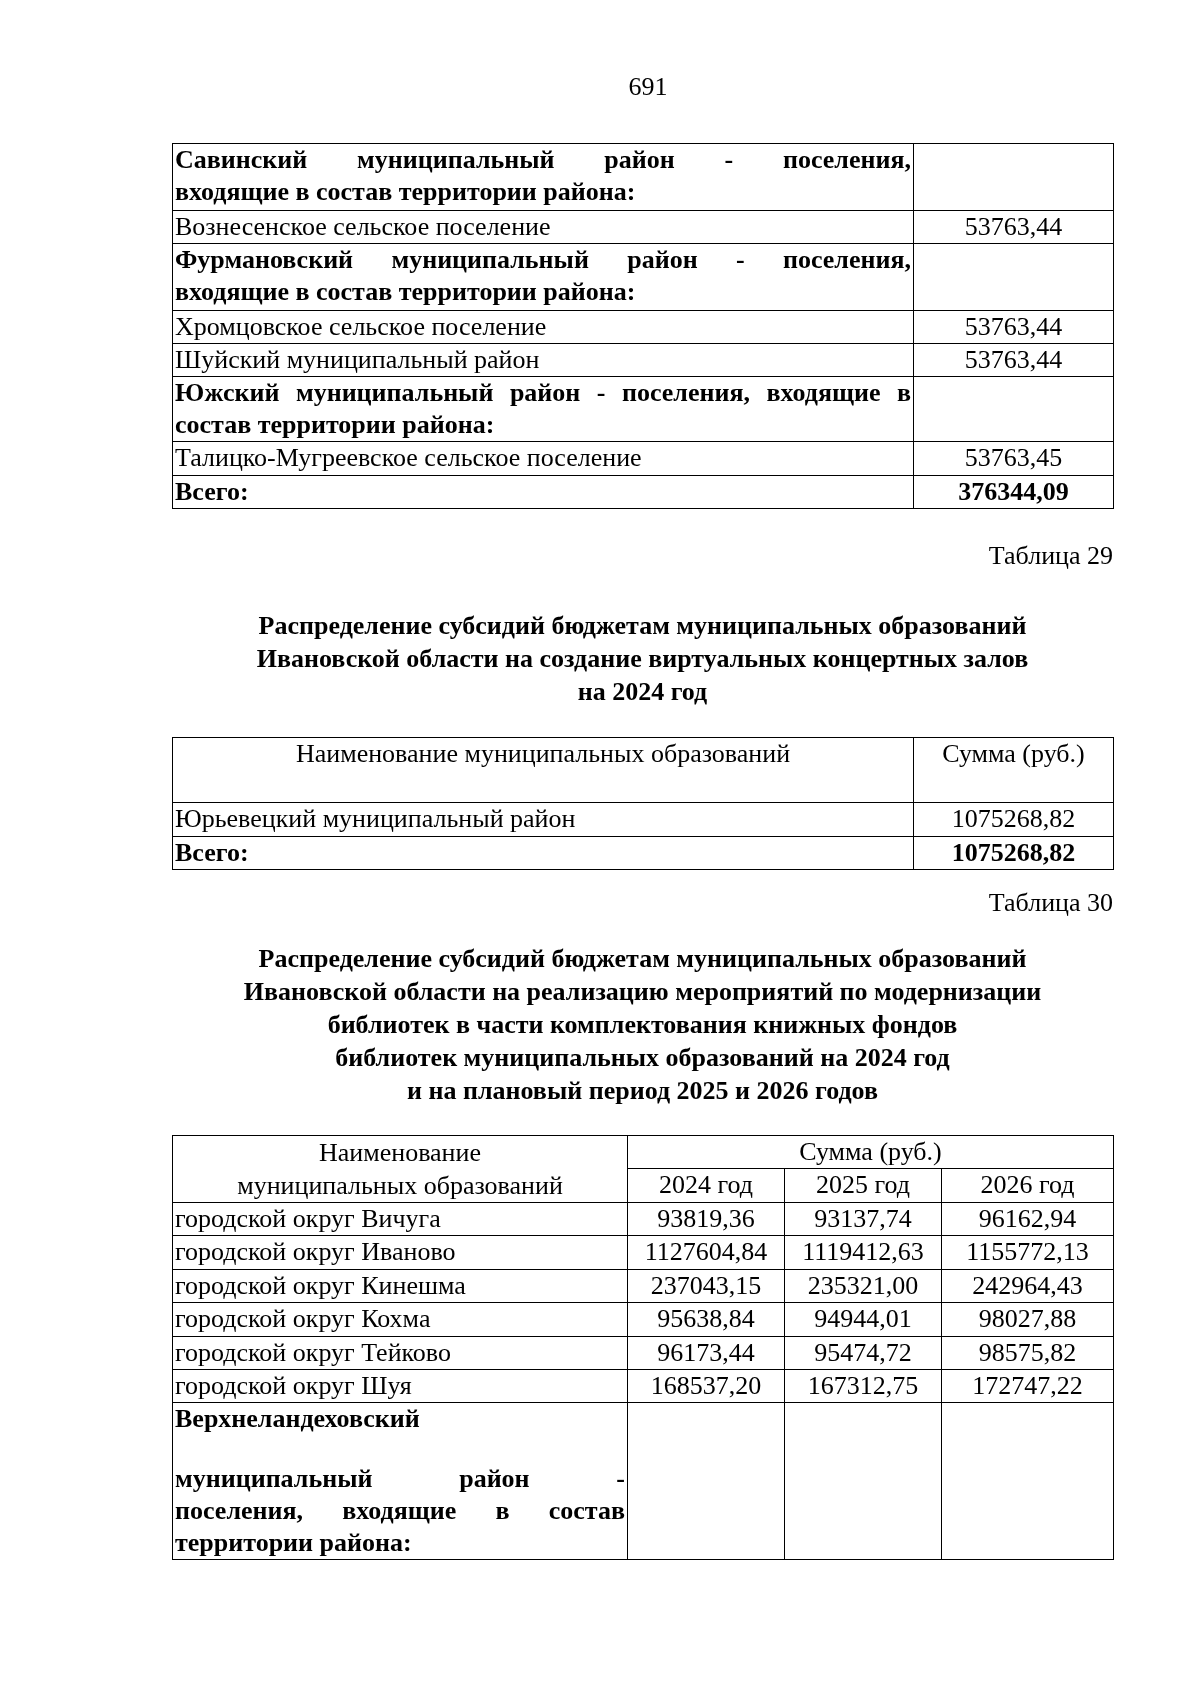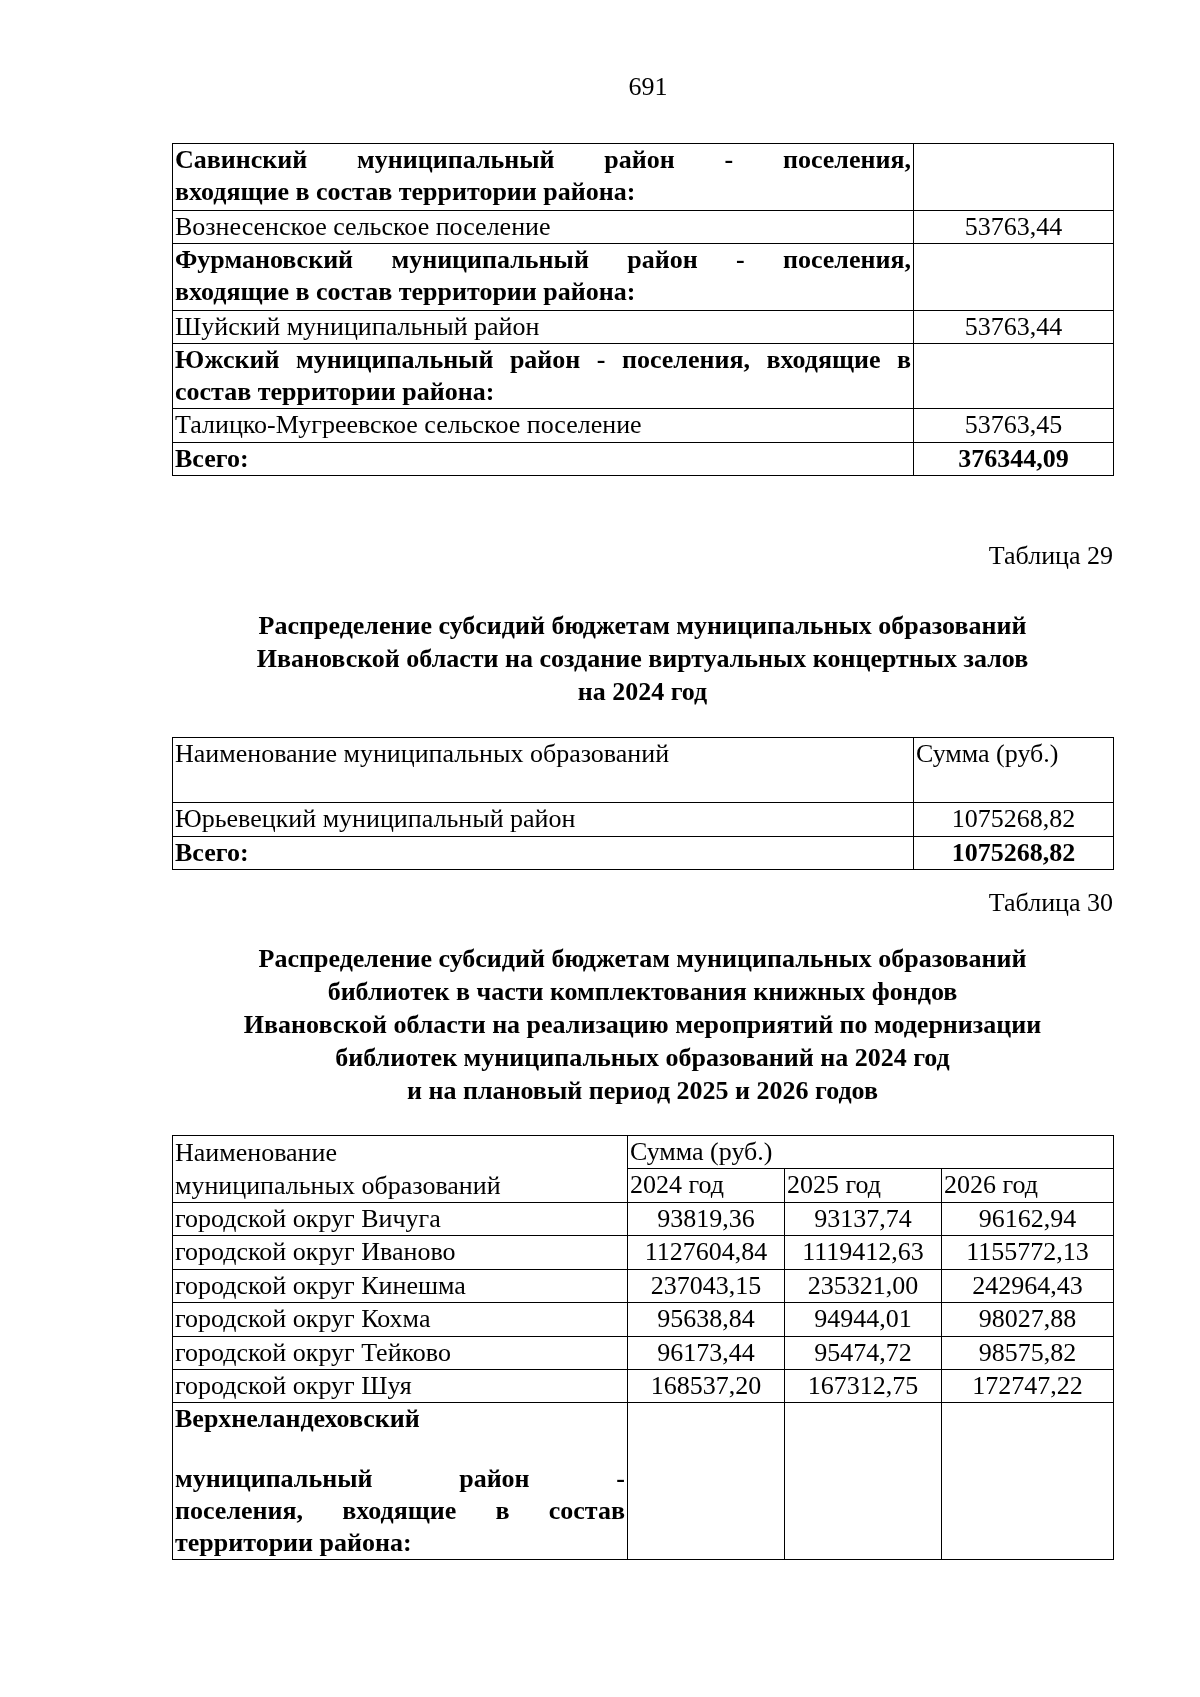--- a/index.html
+++ b/index.html
@@ -8,21 +8,21 @@
   .abs { position:absolute; }
   .pagenum { left:0; width:1296px; top:72px; text-align:center; font-size:26px; }
   .tabcap { right:87px; font-size:26px; }
   .title { left:172px; width:941px; text-align:center; font-weight:bold; font-size:26px; line-height:33px; }
   table { position:absolute; border-collapse:collapse; table-layout:fixed; font-size:26px; }
   td { border:1.5px solid #000; padding:0 2px; vertical-align:top; line-height:32px; overflow:hidden; white-space:nowrap; }
   td.num { text-align:center; }
   td.b { font-weight:bold; }
   td.just { white-space:normal; text-align:justify; text-align-last:left; }
   td.just .l1 { display:block; text-align:justify; text-align-last:justify; }
-  td.hc { }
+  td.hc { text-align:center; }
   #t1 { left:172px; top:143px; width:941px; }
   #t2 { left:172px; top:737px; width:941px; }
   #t3 { left:172px; top:1135px; width:941px; }
 </style>
 </head>
 <body>
 
 <div class="abs pagenum">691</div>
 
 <table id="t1">
@@ -35,20 +35,24 @@
     <td class="b just"><span class="l1">Савинский муниципальный район - поселения,</span><span>входящие в состав территории района:</span></td>
     <td class="num"></td>
   </tr>
   <tr style="height:33px">
     <td>Вознесенское сельское поселение</td>
     <td class="num">53763,44</td>
   </tr>
   <tr style="height:67px">
     <td class="b just"><span class="l1">Фурмановский муниципальный район - поселения,</span><span>входящие в состав территории района:</span></td>
     <td class="num"></td>
+  </tr>
+  <tr style="height:33px">
+    <td>Хромцовское сельское поселение</td>
+    <td class="num">53763,44</td>
   </tr>
   <tr style="height:33px">
     <td>Шуйский муниципальный район</td>
     <td class="num">53763,44</td>
   </tr>
   <tr style="height:65px">
     <td class="b just"><span class="l1">Южский муниципальный район - поселения, входящие в</span><span>состав территории района:</span></td>
     <td class="num"></td>
   </tr>
   <tr style="height:34px">
@@ -88,22 +92,22 @@
     <td class="b">Всего:</td>
     <td class="num b">1075268,82</td>
   </tr>
 </tbody>
   </table>
 
 <div class="abs tabcap" style="top:888px;">Таблица 30</div>
 
 <div class="abs title" style="top:942px;">
   <div>Распределение субсидий бюджетам муниципальных образований</div>
+  <div>Ивановской области на реализацию мероприятий по модернизации</div>
   <div>библиотек в части комплектования книжных фондов</div>
-  <div>Ивановской области на реализацию мероприятий по модернизации</div>
   <div>библиотек муниципальных образований на 2024 год</div>
   <div>и на плановый период 2025 и 2026 годов</div>
 </div>
 
 <table id="t3">
   <colgroup>
       <col style="width:455px">
       <col style="width:157px">
       <col style="width:157px">
       <col style="width:172px">

